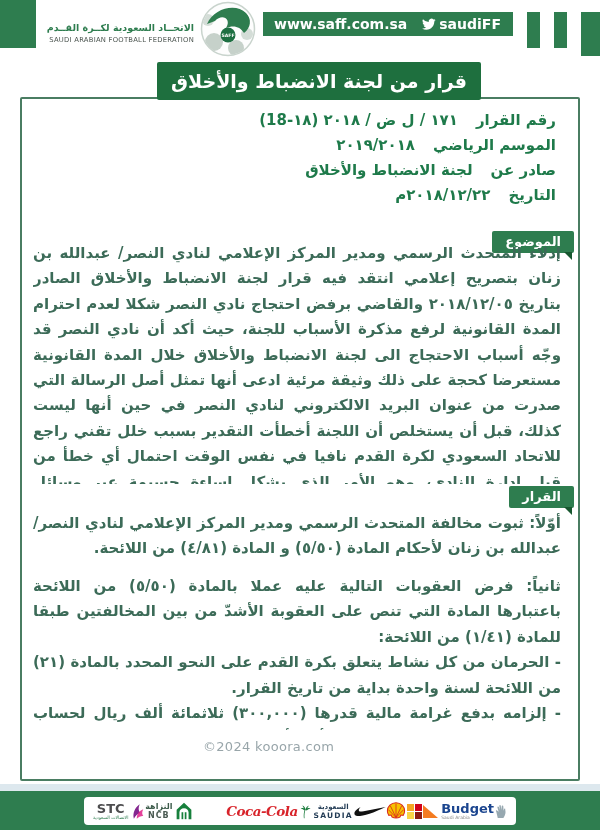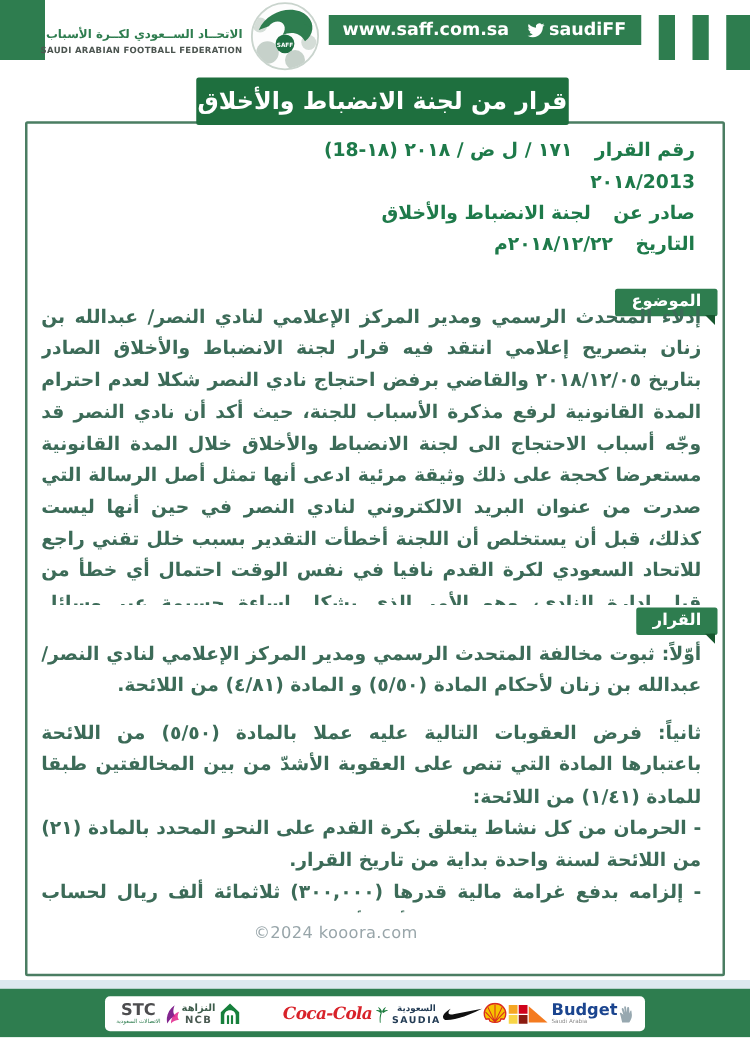--- a/index.html
+++ b/index.html
@@ -4,34 +4,34 @@
 <style>
   * { margin:0; padding:0; box-sizing:border-box; }
   body { background:#fff; font-family:"DejaVu Sans", sans-serif; }
   #page { position:relative; width:600px; height:830px; background:#ffffff; overflow:hidden; margin:0 auto; }
   .abs { position:absolute; }
 
   
   .corner-block { left:0; top:0; width:36px; height:48px; background:#2e7d4f; }
   .fed-names { left:28px; top:22px; width:166px; text-align:right; }
   .fed-ar { color:#2e7d4f; font-size:9.5px; font-weight:bold; line-height:11px; }
-  .fed-en { color:#4c5550; font-size:6.8px; font-weight:bold; letter-spacing:.25px; margin-top:3px; }
+  .fed-en { color:#4c5550; font-size:6.8px; font-weight:normal; letter-spacing:.25px; margin-top:3px; }
   .saff-logo { left:194px; top:0px; width:68px; height:58px; }
   .topbar { left:263px; top:12px; width:250px; height:24px; background:#2e7d4f;
             display:flex; align-items:center; gap:7px; padding-left:11px;
             color:#fff; font-size:14px; font-weight:bold; }
   .vsep { width:1px; height:16px; background:rgba(255,255,255,.85); }
   .soc { display:flex; align-items:center; gap:3px; }
   .stripe { top:12px; height:36px; background:#2e7d4f; }
   .s1 { left:527px; width:13px; }
   .s2 { left:554px; width:13px; }
   .s3 { left:581px; width:19px; height:44px; }
 
   
-  .title-box { left:157px; top:62px; width:298px; height:38px; background:#1e6f3e; z-index:3;
+  .title-box { left:157px; top:62px; width:324px; height:38px; background:#1e6f3e; z-index:3;
                display:flex; align-items:center; justify-content:center;
                color:#fff; font-size:19px; font-weight:bold; border-radius:2px; direction:rtl; }
   .doc-frame { left:20px; top:97px; width:560px; height:684px; border:2px solid #4a7d62; border-radius:2px; z-index:1; background:#fff; }
 
   
   .meta { right:44px; top:108px; direction:rtl; color:#1e7a4a; font-size:15px; font-weight:bold; z-index:2; }
   .meta-row { display:flex; gap:18px; line-height:25px; }
 
   
   .sec-label { background:#2e7d4f; color:#fff; font-size:13px; font-weight:bold;
@@ -76,21 +76,21 @@
   .budget-sub { font-size:4.5px; color:#8a8a8a; }
 </style>
 </head>
 <body>
 
 <div id="page">
 
   <div class="abs corner-block"></div>
 
   <div class="abs fed-names">
-    <div class="fed-ar">الاتحــاد الســعودي لكــرة الأسباب</div>
+    <div class="fed-ar">الاتحــاد السعودية لكــرة القــدم</div>
     <div class="fed-en">SAUDI ARABIAN FOOTBALL FEDERATION</div>
   </div>
 
   <svg class="abs saff-logo" viewBox="0 0 66 58">
     <defs>
         <clipPath id="ballclip">
           <circle cx="33" cy="29" r="26"></circle>
         </clipPath>
       </defs>
     <circle cx="33" cy="29" r="26.5" fill="#fdfdfd" stroke="#c9d4cd" stroke-width="1.5"></circle>
@@ -130,21 +130,22 @@
 
   <div class="abs title-box">قرار من لجنة الانضباط والأخلاق</div>
   <div class="abs doc-frame"></div>
 
   <div class="abs meta">
     <div class="meta-row">
       <span>رقم القرار</span>
       <span>١٧١ / ل ض / ٢٠١٨ (١٨-18)</span>
     </div>
     <div class="meta-row">
-      <span>2013/٢٠١٨</span>
+      <span>الموسم الرياضي</span>
+      <span>٢٠١٩/٢٠١٨</span>
     </div>
     <div class="meta-row">
       <span>صادر عن</span>
       <span>لجنة الانضباط والأخلاق</span>
     </div>
     <div class="meta-row">
       <span>التاريخ</span>
       <span>٢٠١٨/١٢/٢٢م</span>
     </div>
   </div>

